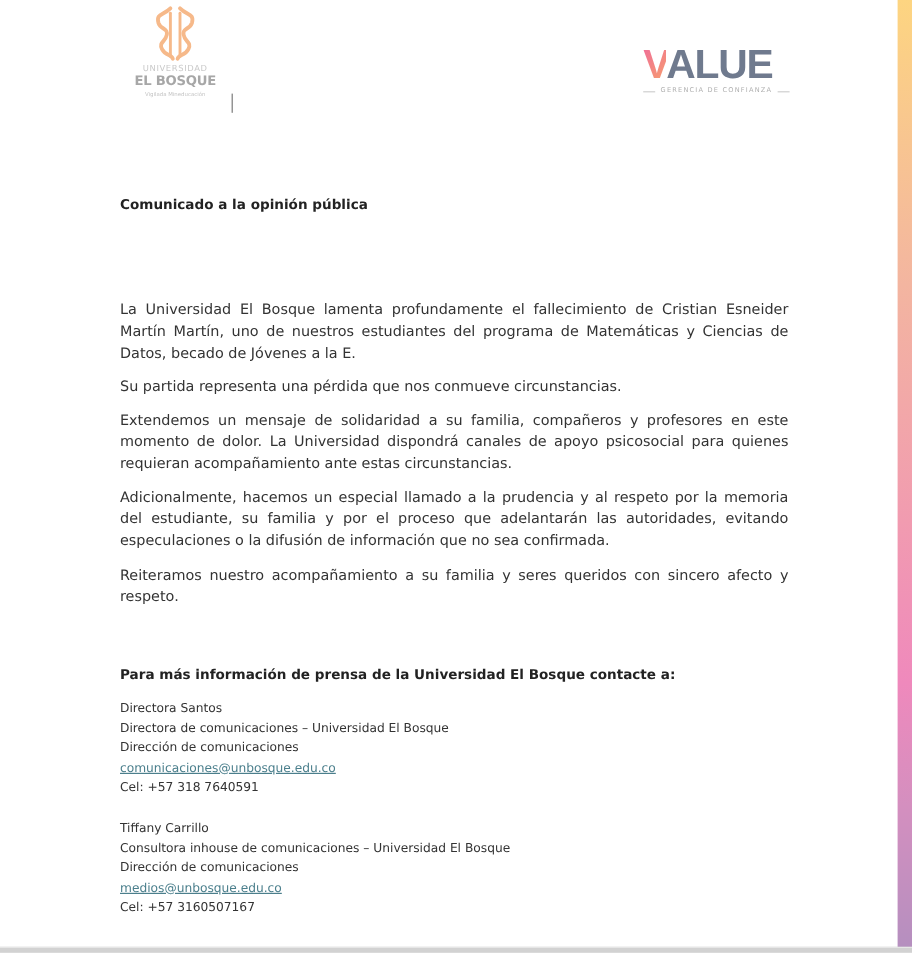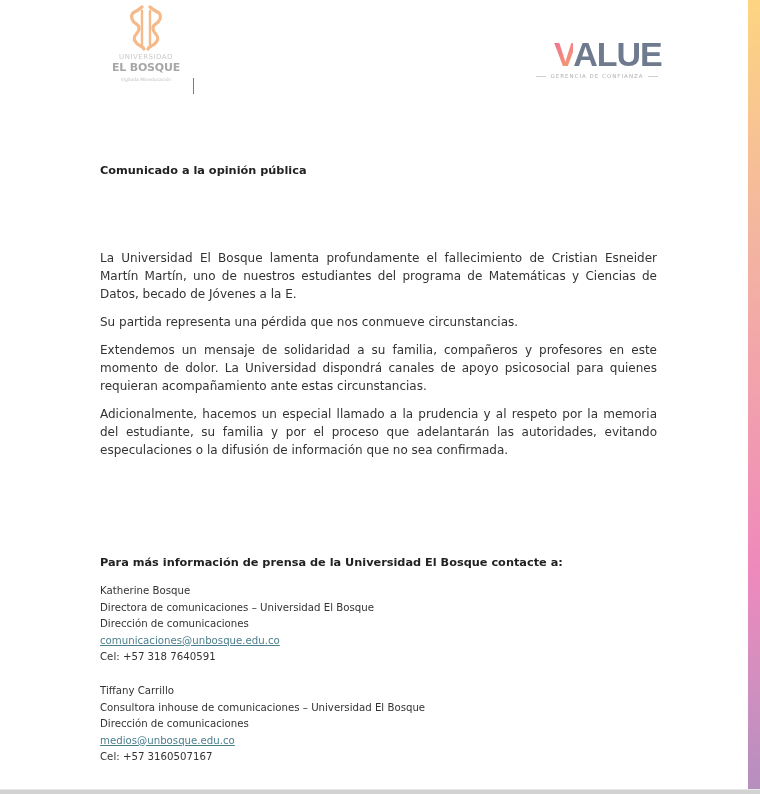--- a/index.html
+++ b/index.html
@@ -18,21 +18,21 @@
 
   
   .logo-ub { position: absolute; left: 104px; top: 3px; width: 84px; height: 90px; text-align: center; }
   .logo-ub svg { display: block; margin: 0 auto; }
   .ub-univ { font-size: 7px; letter-spacing: 0.5px; color: #c9c9c9; margin-top: 2px; }
   .ub-name { font-size: 11px; font-weight: bold; color: #a7a7a7; letter-spacing: -0.2px; line-height: 14px; }
   .ub-tag { font-size: 4.5px; color: #c3c3c3; margin-top: 2px; }
   .ub-divider { position: absolute; left: 193px; top: 78px; width: 1px; height: 16px; background: #7a7a7a; }
 
   .logo-value { position: absolute; left: 536px; top: 36px; width: 122px; height: 50px; }
-  .value-word { font-size: 34px; font-weight: bold; color: #6f7a8e; letter-spacing: -1px; line-height: 36px; font-family: "Liberation Sans", sans-serif; margin-left: 18px; }
+  .value-word { font-size: 34px; font-weight: bold; color: #6f7a8e; letter-spacing: -1px; line-height: 36px; font-family: "Liberation Sans", sans-serif; }
   .value-v { background: linear-gradient(135deg, #ef6a9b 0%, #f7a26a 100%); -webkit-background-clip: text; background-clip: text; color: transparent; }
   .value-tag { display: flex; align-items: center; gap: 4px; margin-top: 1px; font-size: 5.5px; color: #b0b0b0; letter-spacing: 1px; }
   .value-tag .dash { flex: 1; height: 1px; background: #cfcfcf; }
 
   
   .doc-text { position: absolute; left: 100px; width: 557px; font-size: 12px; line-height: 18px; color: #333; }
   .title { position: absolute; left: 100px; top: 164px; font-size: 11.3px; font-weight: bold; color: #222; }
   .para { text-align: justify; margin: 0; }
   .p1 { top: 249px; }
   .p2 { top: 313px; }
@@ -74,25 +74,26 @@
       <span class="dash"></span>
     </div>
   </div>
 
   <div class="title">Comunicado a la opinión pública</div>
 
   <p class="doc-text para p1">La Universidad El Bosque lamenta profundamente el fallecimiento de Cristian Esneider Martín Martín, uno de nuestros estudiantes del programa de Matemáticas y Ciencias de Datos, becado de Jóvenes a la E.</p>
   <p class="doc-text para p2">Su partida representa una pérdida que nos conmueve circunstancias.</p>
   <p class="doc-text para p3">Extendemos un mensaje de solidaridad a su familia, compañeros y profesores en este momento de dolor. La Universidad dispondrá canales de apoyo psicosocial para quienes requieran acompañamiento ante estas circunstancias.</p>
   <p class="doc-text para p4">Adicionalmente, hacemos un especial llamado a la prudencia y al respeto por la memoria del estudiante, su familia y por el proceso que adelantarán las autoridades, evitando especulaciones o la difusión de información que no sea confirmada.</p>
+  <p class="doc-text para p5">Reiteramos nuestro acompañamiento a su familia y seres queridos con sincero afecto y respeto.</p>
 
   <div class="contact-heading">Para más información de prensa de la Universidad El Bosque contacte a:</div>
 
   <div class="contact c1">
-    <div>Katherine Bosque</div>
+    <div>Directora Santos</div>
     <div>Directora de comunicaciones – Universidad El Bosque</div>
     <div>Dirección de comunicaciones</div>
     <div><a class="email">comunicaciones@unbosque.edu.co</a></div>
     <div>Cel: +57 318 7640591</div>
   </div>
 
   <div class="contact c2">
     <div>Tiffany Carrillo</div>
     <div>Consultora inhouse de comunicaciones – Universidad El Bosque</div>
     <div>Dirección de comunicaciones</div>

